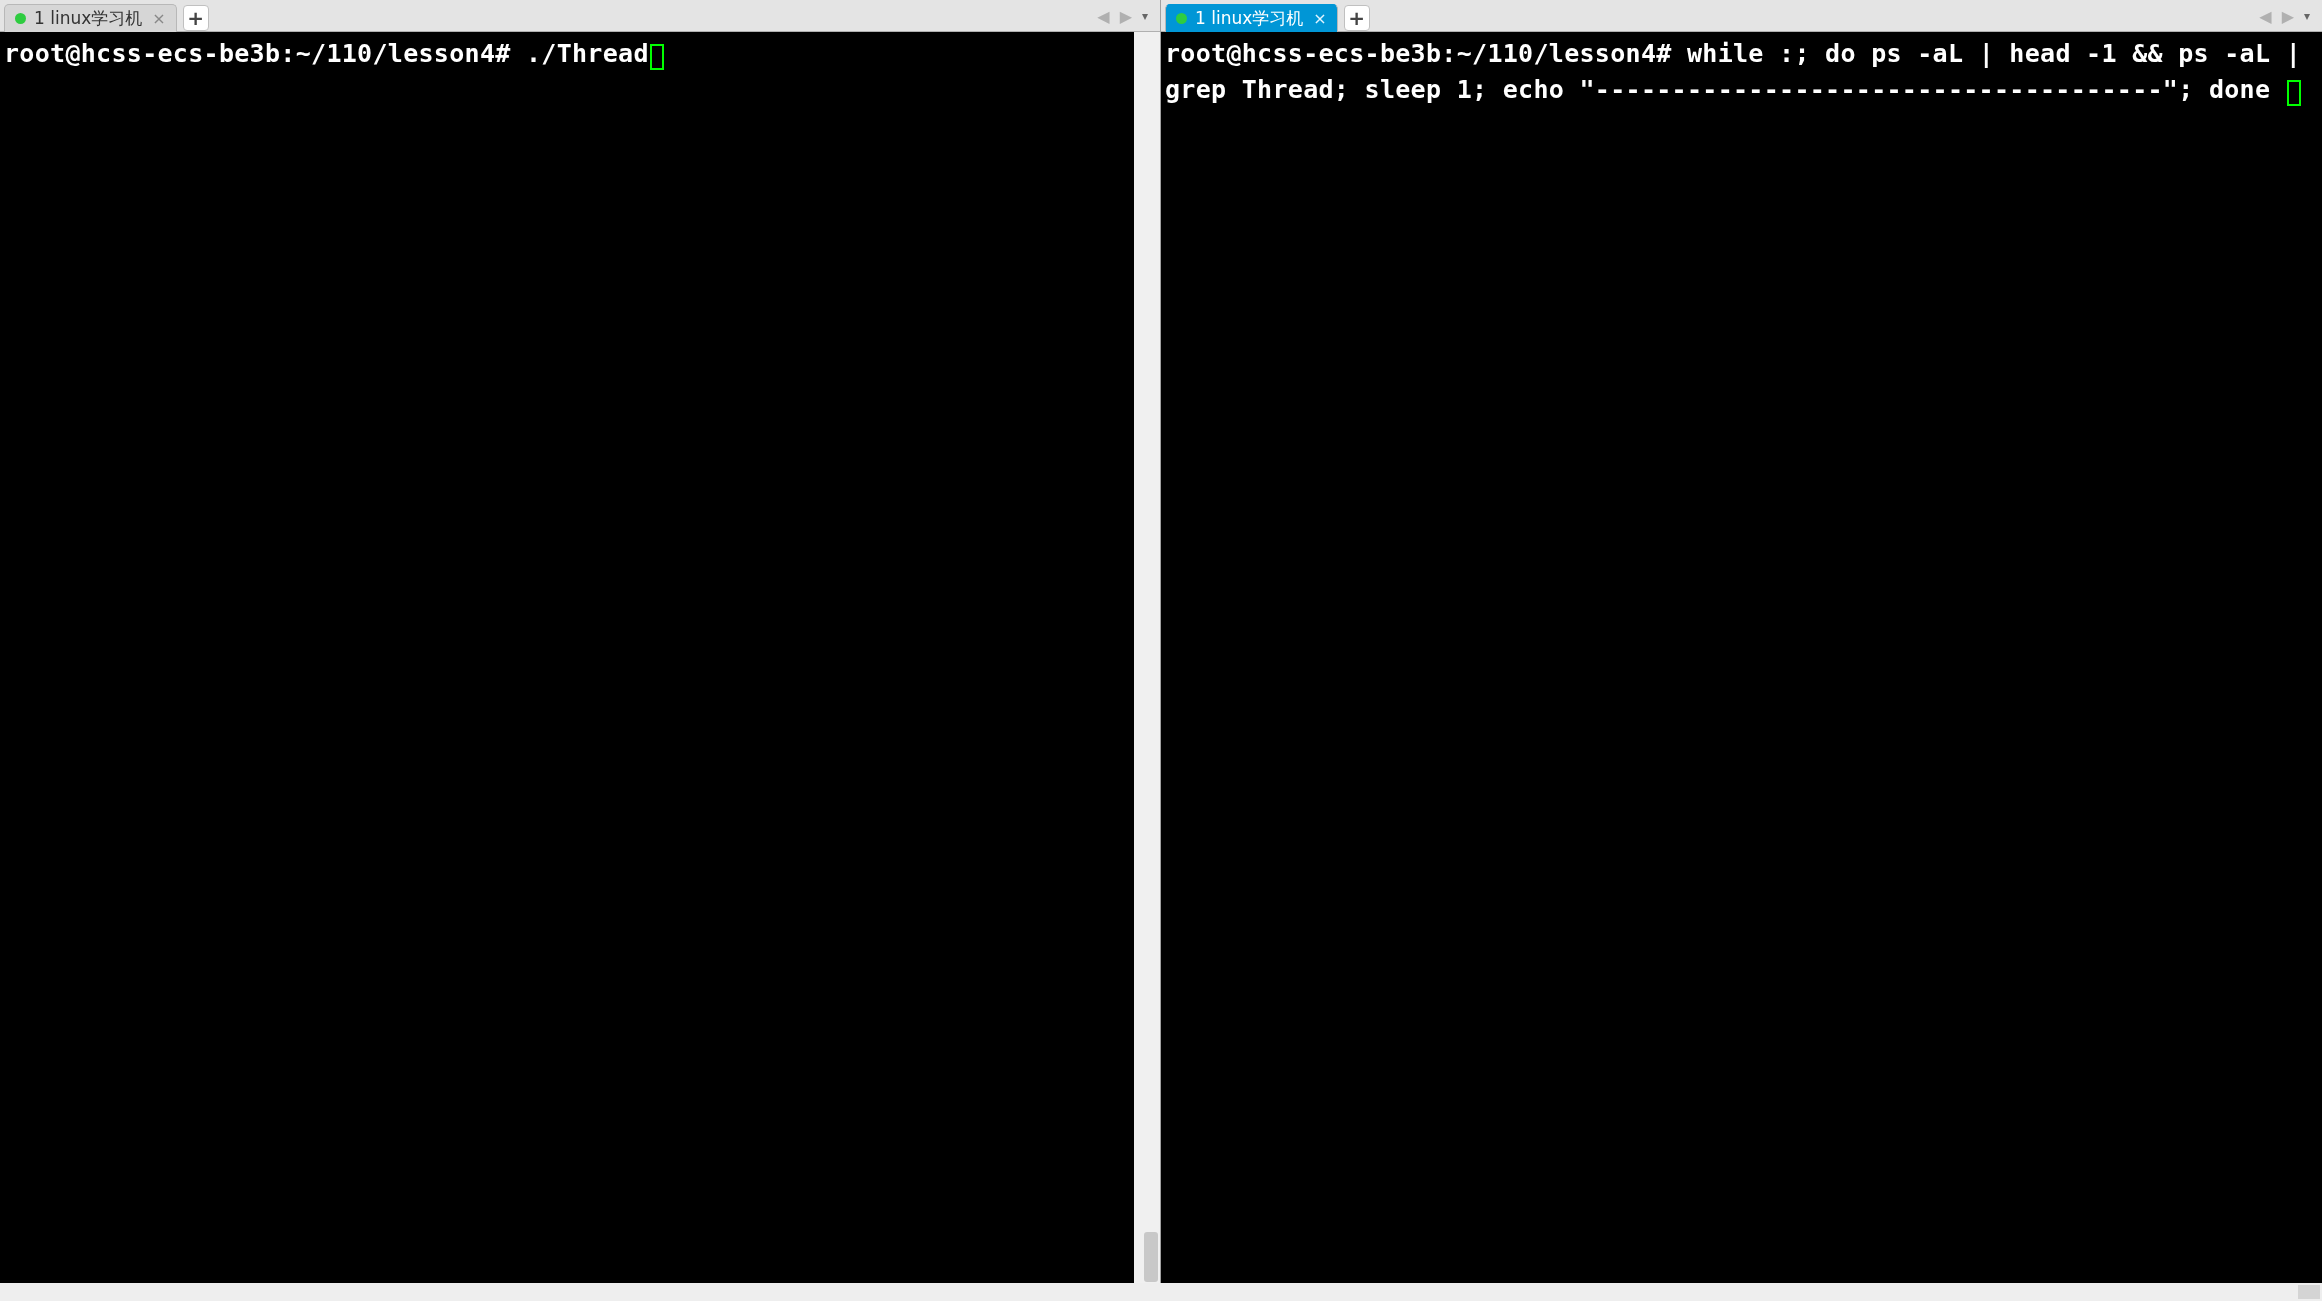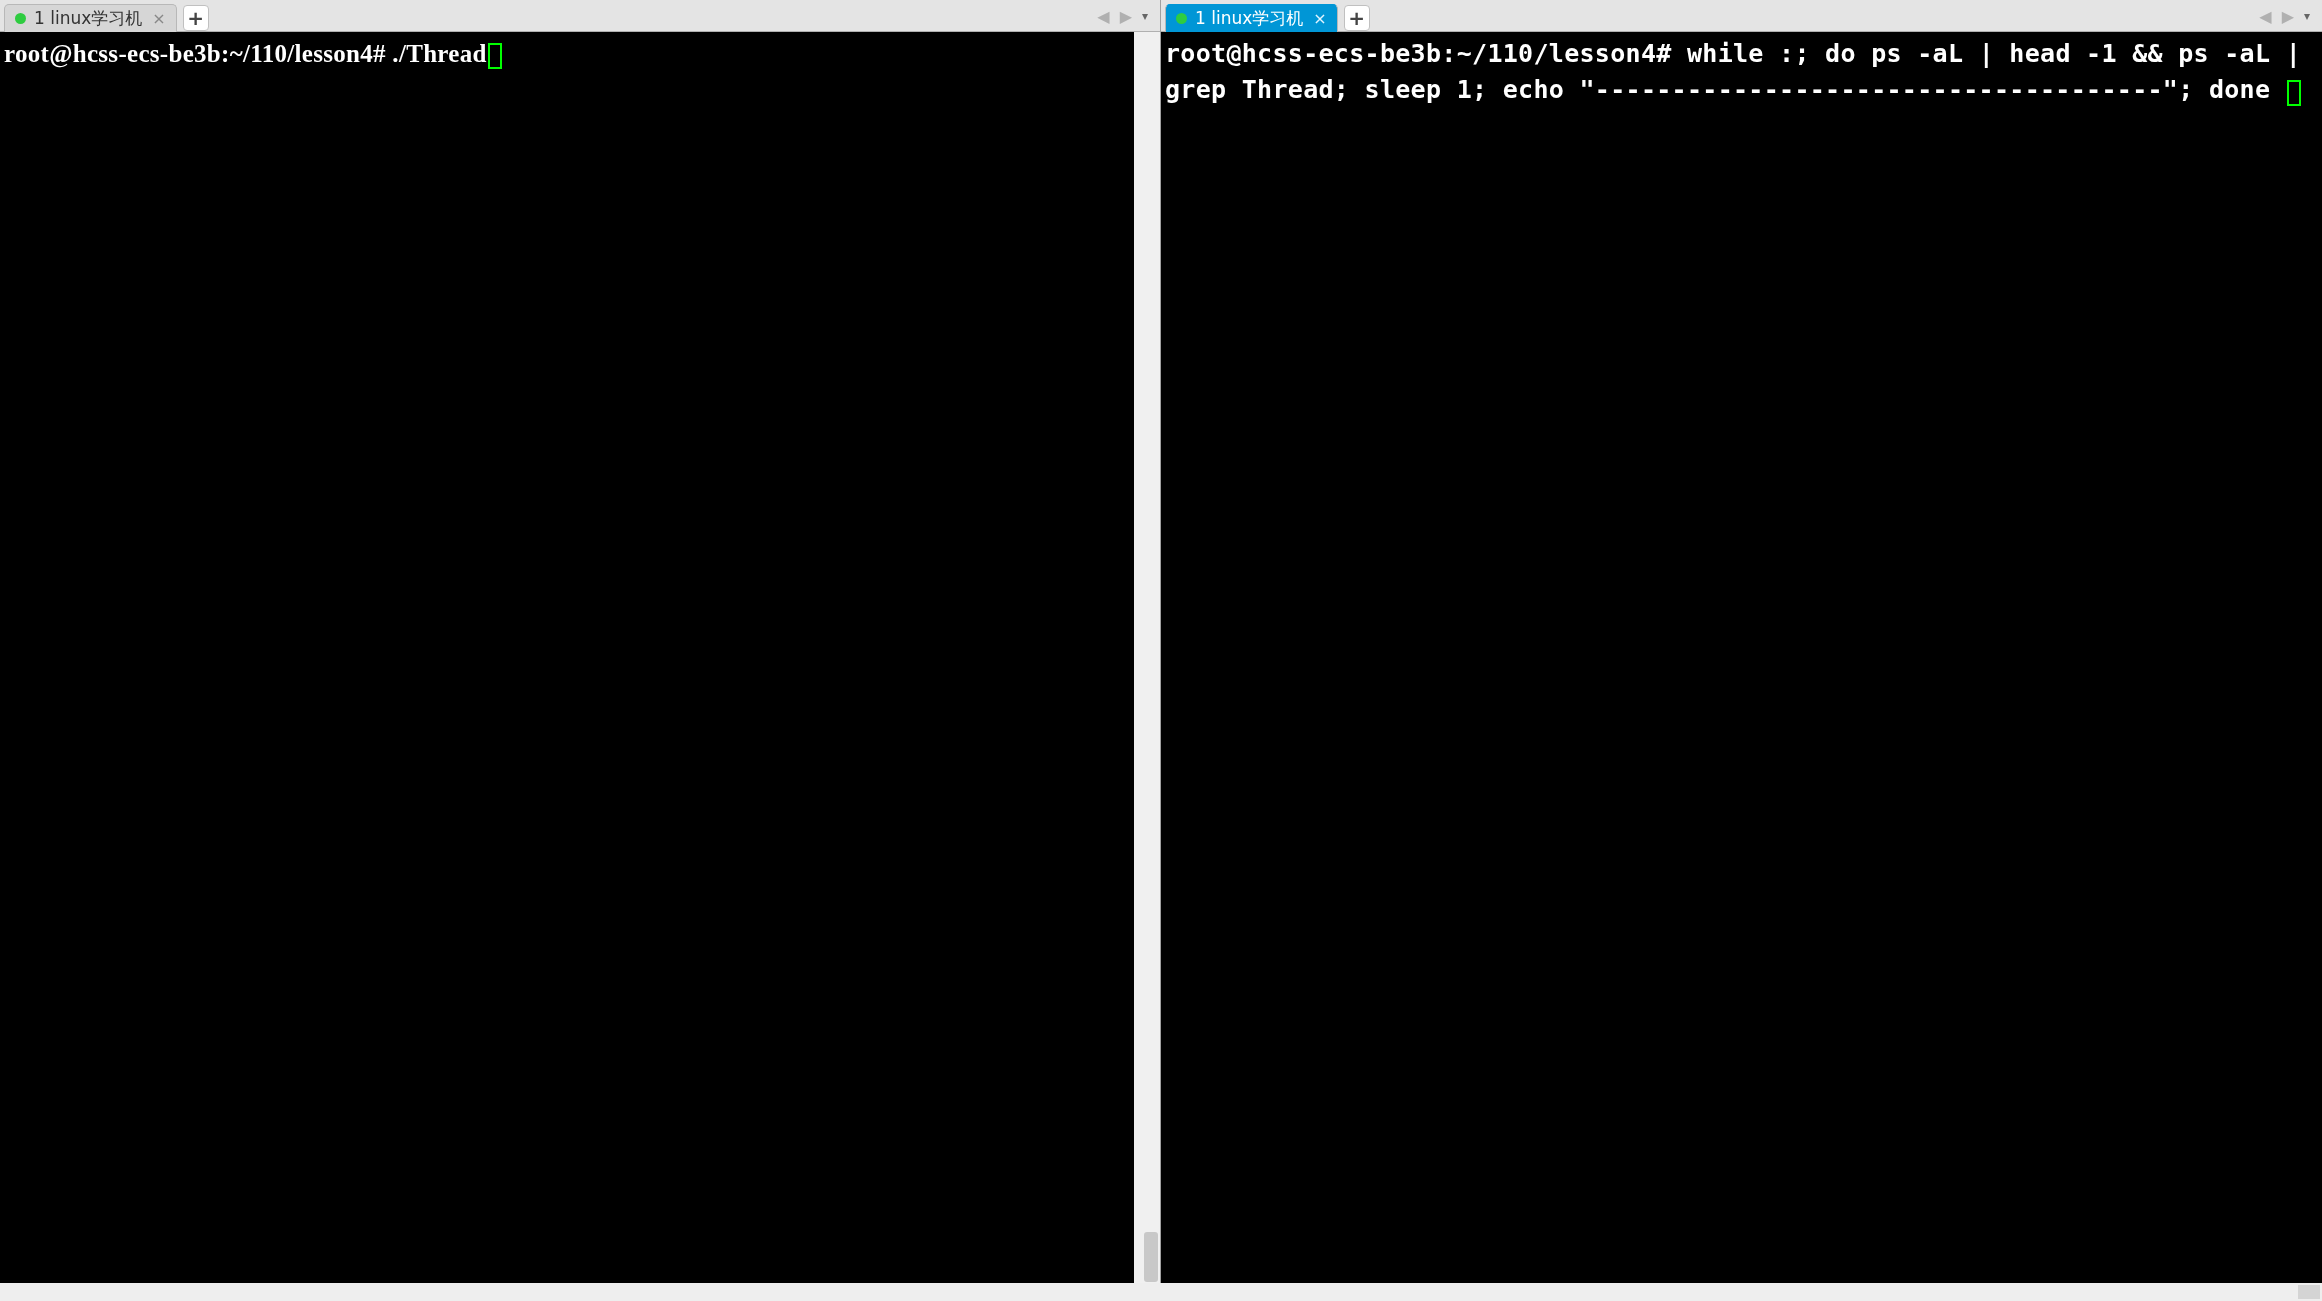--- a/index.html
+++ b/index.html
@@ -161,21 +161,20 @@
       position: absolute;
       left: 2px;
       right: 2px;
       top: 1200px;
       height: 50px;
       background: #c8c8c8;
       border-radius: 3px;
     }
     .pane-left .terminal {
       margin-right: 26px;
-      font-family: Liberation Serif, serif;
     }
     .bottom-bar {
       position: fixed;
       left: 0;
       right: 0;
       bottom: 0;
       height: 18px;
       background: #eeeeee;
     }
     .bottom-grip {

